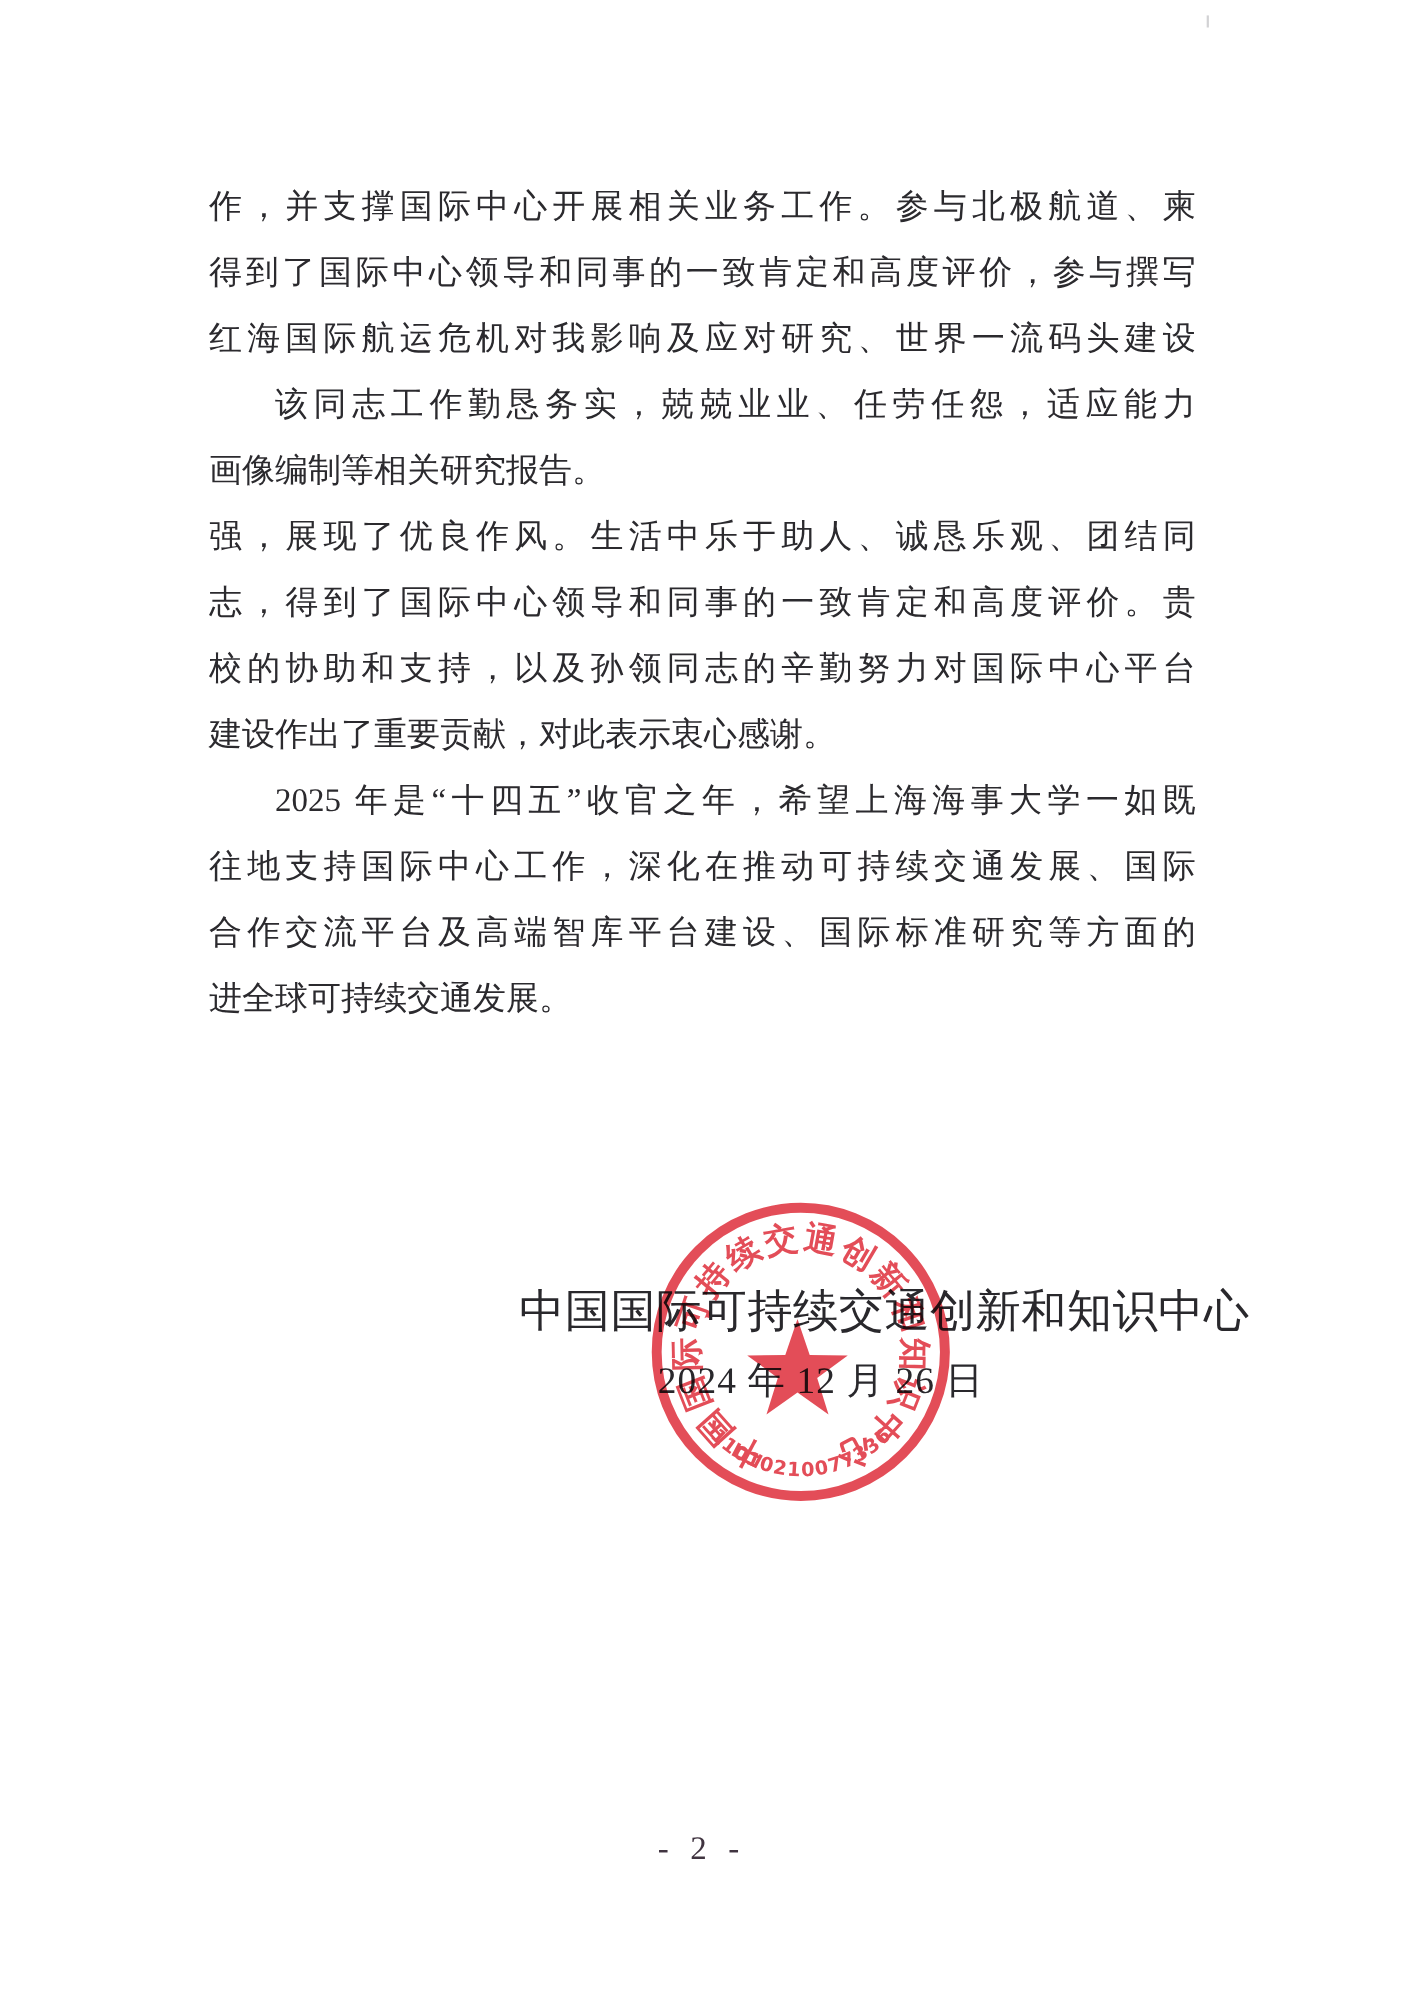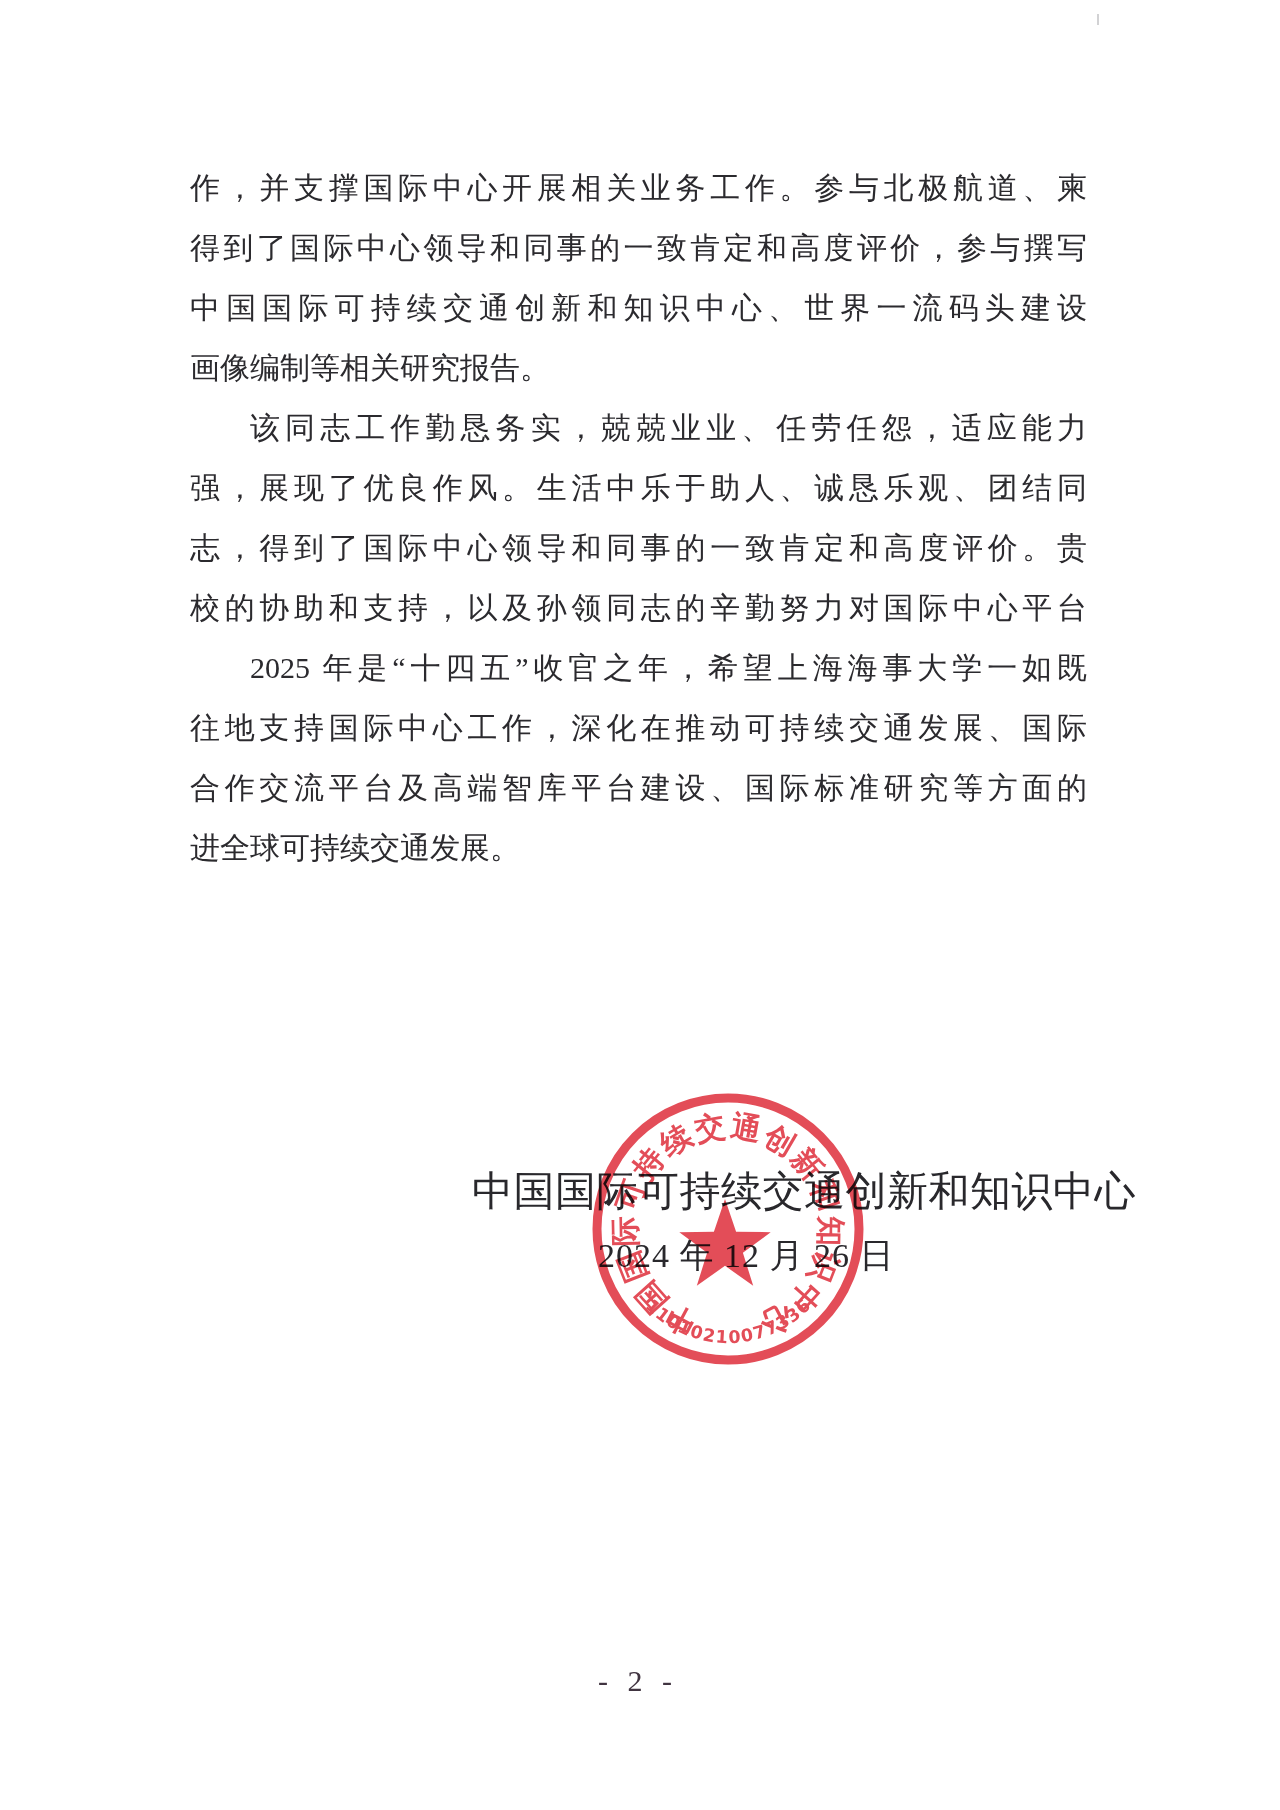--- a/index.html
+++ b/index.html
@@ -82,26 +82,27 @@
 </style>
 </head>
 <body>
 
 <div class="page" style="color: rgb(43, 42, 46);">
 
   <div class="doc-body">
 
   <div class="doc-line">作，并支撑国际中心开展相关业务工作。参与北极航道、柬</div>
       <div class="doc-line">得到了国际中心领导和同事的一致肯定和高度评价，参与撰写</div>
-      <div class="doc-line">中国国际可持续交通创新和知识中心、世界一流码头建设</div>
+      <div class="doc-line">红海国际航运危机对我影响及应对研究、世界一流码头建设</div>
+      <div class="doc-line indent-first">该同志工作勤恳务实，兢兢业业、任劳任怨，适应能力</div>
       <div class="doc-line para-end">画像编制等相关研究报告。</div>
-      <div class="doc-line indent-first">该同志工作勤恳务实，兢兢业业、任劳任怨，适应能力</div>
       <div class="doc-line">强，展现了优良作风。生活中乐于助人、诚恳乐观、团结同</div>
       <div class="doc-line">志，得到了国际中心领导和同事的一致肯定和高度评价。贵</div>
       <div class="doc-line">校的协助和支持，以及孙领同志的辛勤努力对国际中心平台</div>
+      <div class="doc-line para-end">建设作出了重要贡献，对此表示衷心感谢。</div>
       <div class="doc-line indent-first">2025 年是“十四五”收官之年，希望上海海事大学一如既</div>
       <div class="doc-line">往地支持国际中心工作，深化在推动可持续交通发展、国际</div>
       <div class="doc-line">合作交流平台及高端智库平台建设、国际标准研究等方面的</div>
       <div class="doc-line para-end">进全球可持续交通发展。</div>
     </div>
 
   <div class="signature">中国国际可持续交通创新和知识中心</div>
 
   <div class="doc-date">2024 年 12 月 26 日</div>
 

